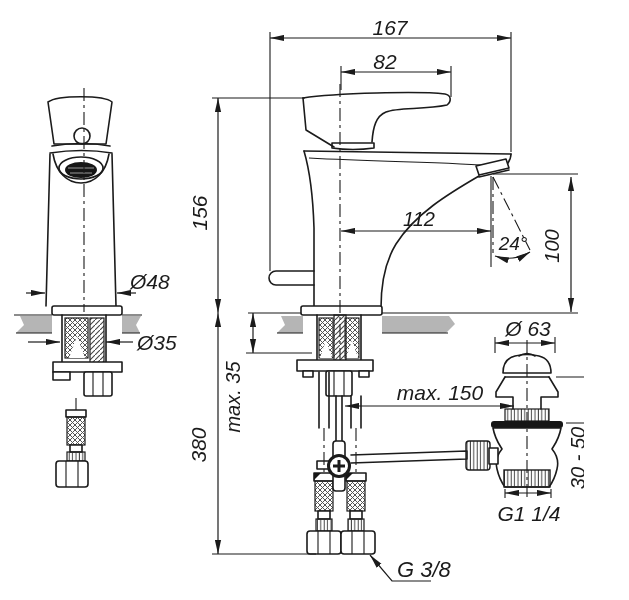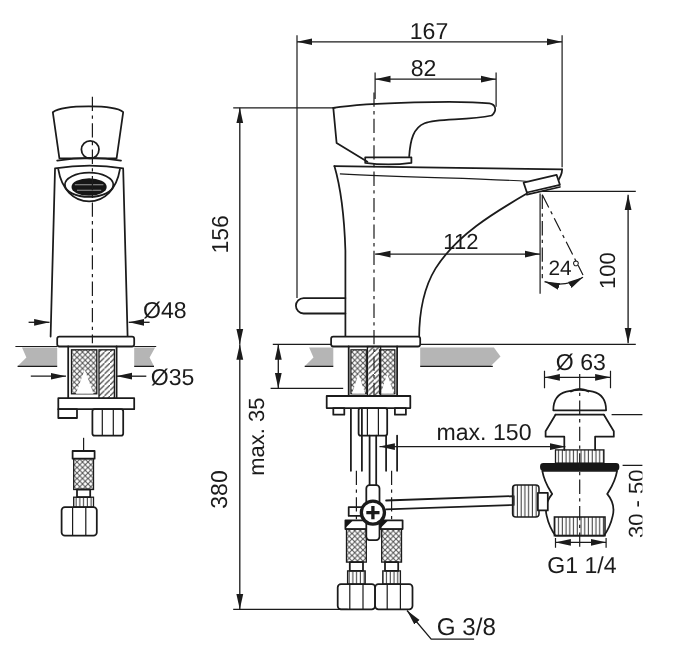--- a/index.html
+++ b/index.html
@@ -1,17 +1,17 @@
 <!DOCTYPE html>
 <html><head>
 <meta charset="utf-8">
 <style>
   html,body{margin:0;padding:0;background:#ffffff;}
   .canvas{position:relative;width:584px;height:600px;background:#fff;overflow:hidden;
-          font-family:"Liberation Sans",sans-serif;}
+          font-family:"Liberation Sans",sans-serif;font-style:italic;}
   svg{display:block}
   text{fill:#1b1b1b;font-family:"Liberation Sans",sans-serif;}
   .outl{fill:none;stroke:#1b1b1b;stroke-width:1.6;stroke-linejoin:round;stroke-linecap:round;}
   .thin{fill:none;stroke:#1b1b1b;stroke-width:1.1;}
   .dim{fill:none;stroke:#1b1b1b;stroke-width:1.2;}
   .ext{fill:none;stroke:#1b1b1b;stroke-width:1.1;}
   .cline{fill:none;stroke:#1b1b1b;stroke-width:1.1;stroke-dasharray:13 4 3 4;}
   .deck{fill:#b5b5b5;stroke:none;}
   .dk{fill:#161616;stroke:none;}
   .wfill{fill:#ffffff;stroke:#1b1b1b;stroke-width:1.6;stroke-linejoin:round;}

